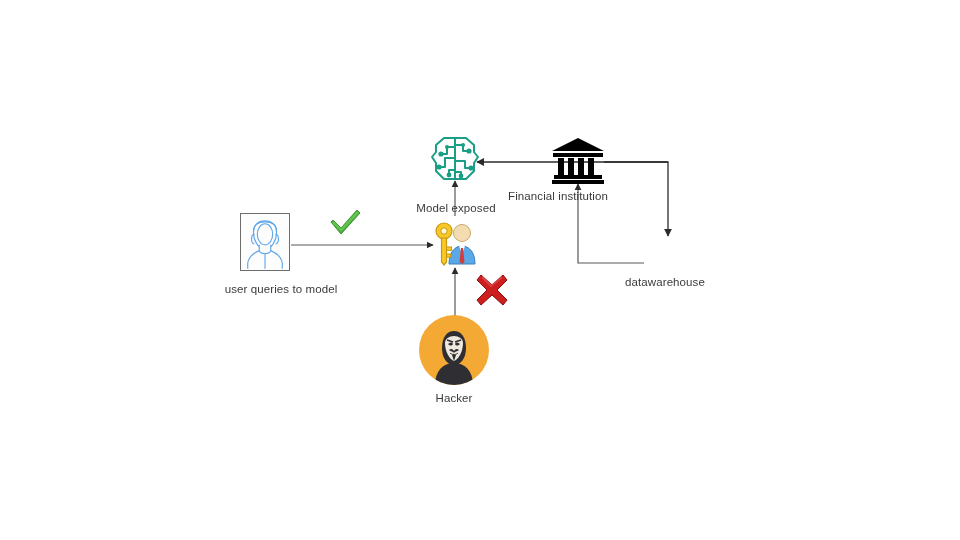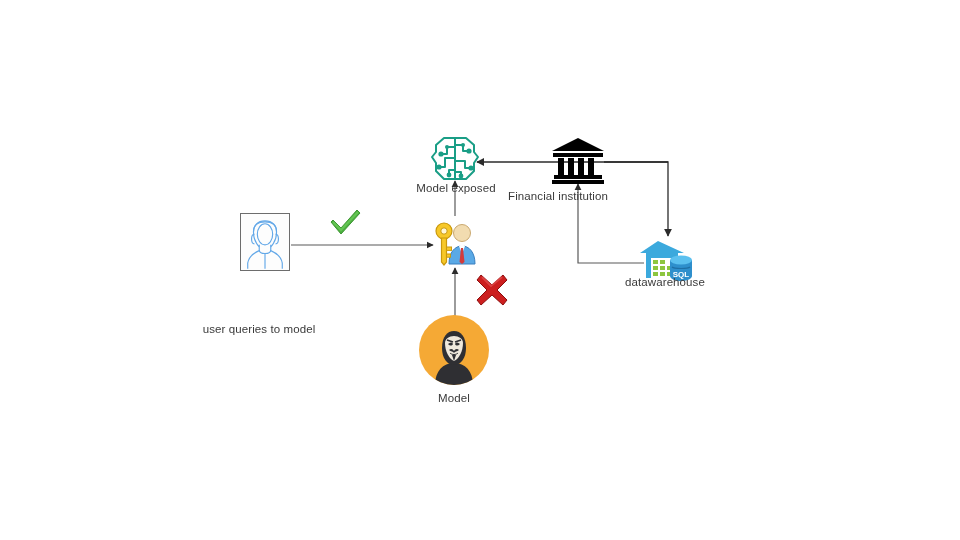--- a/index.html
+++ b/index.html
@@ -111,21 +111,21 @@
           <path d="M14 22 C12 22 11 24 11 27 C11 30 12 32 14 32"></path>
           <path d="M36 22 C38 22 39 24 39 27 C39 30 38 32 36 32"></path>
           <path d="M19 33 L19 38 C19 41 22 42 25 42 C28 42 31 41 31 38 L31 33"></path>
           <path d="M19 39 C12 42 8 46 7 52 L7 58"></path>
           <path d="M31 39 C38 42 42 46 43 52 L43 58"></path>
           <path d="M25 42 L25 58"></path>
         </g>
       </svg>
     </div>
   </div>
-  <div class="label" style="left:184px; top:283px; width:150px;margin-top:40px;">user queries to model</div>
+  <div class="label" style="left:206px; top:283px; width:150px;">user queries to model</div>
 
   <div class="node" style="left:328px; top:207px;">
     <svg width="34" height="30" viewBox="0 0 34 30">
       <path d="M3 15 L5 13 L13 21 L29 3 L32 6 L13 27 Z" fill="#4caf3f" stroke="#3d9633" stroke-width="1"></path>
       <path d="M5 15 L13 23 L30 5" fill="none" stroke="#6fcf5c" stroke-width="2" opacity="0.7"></path>
     </svg>
   </div>
 
   <div class="node" style="left:432px; top:220px;">
     <svg width="48" height="48" viewBox="0 0 48 48">
@@ -174,62 +174,38 @@
         <circle cx="11" cy="33" r="2.6"></circle>
         <circle cx="21" cy="41" r="2.4"></circle>
         <circle cx="41" cy="17" r="2.6"></circle>
         <circle cx="43" cy="34" r="2.6"></circle>
         <circle cx="33" cy="42" r="2.4"></circle>
         <circle cx="19" cy="13" r="2"></circle>
         <circle cx="35" cy="11" r="2"></circle>
       </g>
     </svg>
   </div>
-  <div class="label" style="left:396px; top:182px; width:120px;">Model exposed</div>
+  <div class="label" style="left:396px; top:202px; width:120px;">Model exposed</div>
 
   <div class="node" style="left:552px; top:138px;">
     <svg width="52" height="46" viewBox="0 0 52 46">
       <g fill="#000000">
         <path d="M26 0 L52 13 L0 13 Z"></path>
         <rect x="1" y="15" width="50" height="4"></rect>
         <rect x="6" y="20" width="6" height="17"></rect>
         <rect x="16" y="20" width="6" height="17"></rect>
         <rect x="26" y="20" width="6" height="17"></rect>
         <rect x="36" y="20" width="6" height="17"></rect>
         <rect x="2" y="37" width="48" height="4"></rect>
         <rect x="0" y="42" width="52" height="4"></rect>
       </g>
     </svg>
   </div>
   <div class="label" style="left:488px; top:190px; width:140px;">Financial      institution</div>
 
-  <div class="node" style="left:638px; top:236px;">
-    <svg width="54" height="46" viewBox="0 0 54 46">
-
-      <path d="M20 5 L2 17 L8 17 L8 42 L40 42 L40 17 L46 17 Z" fill="#3ba9dd"></path>
-      <rect x="13" y="22" width="22" height="20" fill="#ffffff"></rect>
-      <g fill="#8dc63f">
-        <rect x="15" y="24" width="5" height="4"></rect>
-        <rect x="22" y="24" width="5" height="4"></rect>
-        <rect x="15" y="30" width="5" height="4"></rect>
-        <rect x="22" y="30" width="5" height="4"></rect>
-        <rect x="29" y="30" width="5" height="4"></rect>
-        <rect x="15" y="36" width="5" height="4"></rect>
-        <rect x="22" y="36" width="5" height="4"></rect>
-        <rect x="29" y="36" width="5" height="4"></rect>
-      </g>
-
-      <g>
-        <path d="M32 24 L32 40 C32 43 38 45 43 45 C48 45 54 43 54 40 L54 24 Z" fill="#2e8fcc"></path>
-        <ellipse cx="43" cy="24" rx="11" ry="4.5" fill="#5bc0ef"></ellipse>
-        <path d="M34 31 C36 33 50 33 52 31" fill="none" stroke="#1f6fa5" stroke-width="1.2"></path>
-        <text x="43" y="41" font-size="8" font-weight="bold" fill="#ffffff" text-anchor="middle" font-family="'Liberation Sans', sans-serif">SQL</text>
-      </g>
-    </svg>
-  </div>
   <div class="label" style="left:610px; top:276px; width:110px;">datawarehouse</div>
 
   <div class="node" style="left:419px; top:315px;">
     <div class="hacker-circle">
       <svg width="70" height="70" viewBox="0 0 70 70">
 
         <path d="M16 70 C16 56 24 48 35 48 C46 48 54 56 54 70 Z" fill="#2f2f33"></path>
 
         <path d="M23 33 C23 22 28 16 35 16 C42 16 47 22 47 33 C47 43 42 50 35 50 C28 50 23 43 23 33 Z" fill="#2f2f33"></path>
 
@@ -242,15 +218,15 @@
         <path d="M42 25 L36 27" stroke="#2f2f33" stroke-width="1.4" fill="none"></path>
 
         <path d="M30 35 C32 33 34 34 35 36 C36 34 38 33 40 35 C38 37 36 36 35 38 C34 36 32 37 30 35 Z" fill="#2f2f33"></path>
 
         <path d="M33 40 L35 46 L37 40 Z" fill="#2f2f33"></path>
 
         <path d="M31 38 C33 40 37 40 39 38" stroke="#2f2f33" stroke-width="1" fill="none"></path>
       </svg>
     </div>
   </div>
-  <div class="label" style="left:409px; top:392px; width:90px;">Model</div>
+  <div class="label" style="left:409px; top:392px; width:90px;">Hacker</div>
 
 </div>
 
 </body></html>

